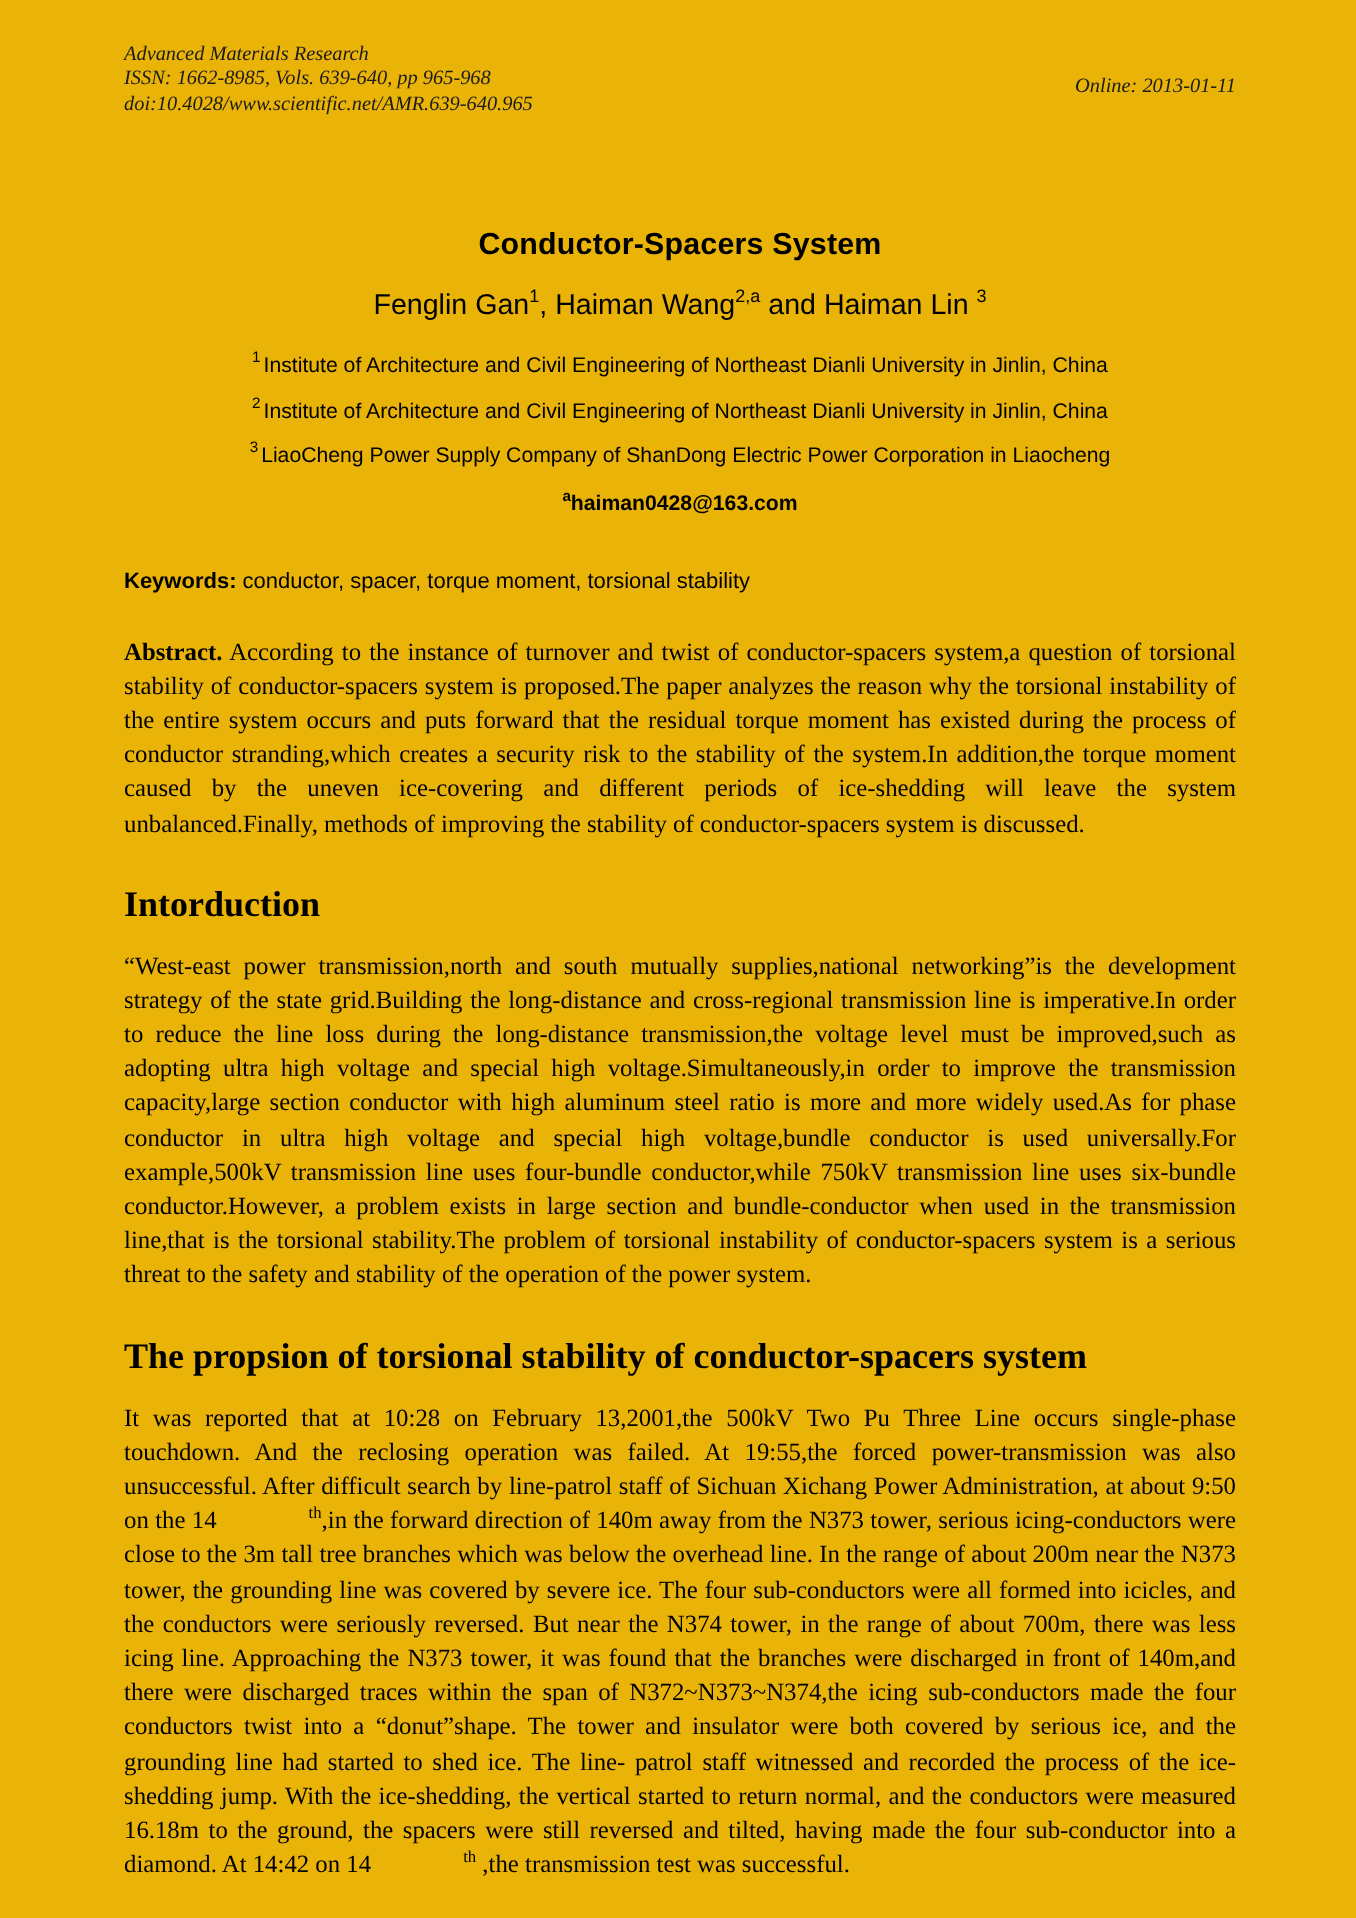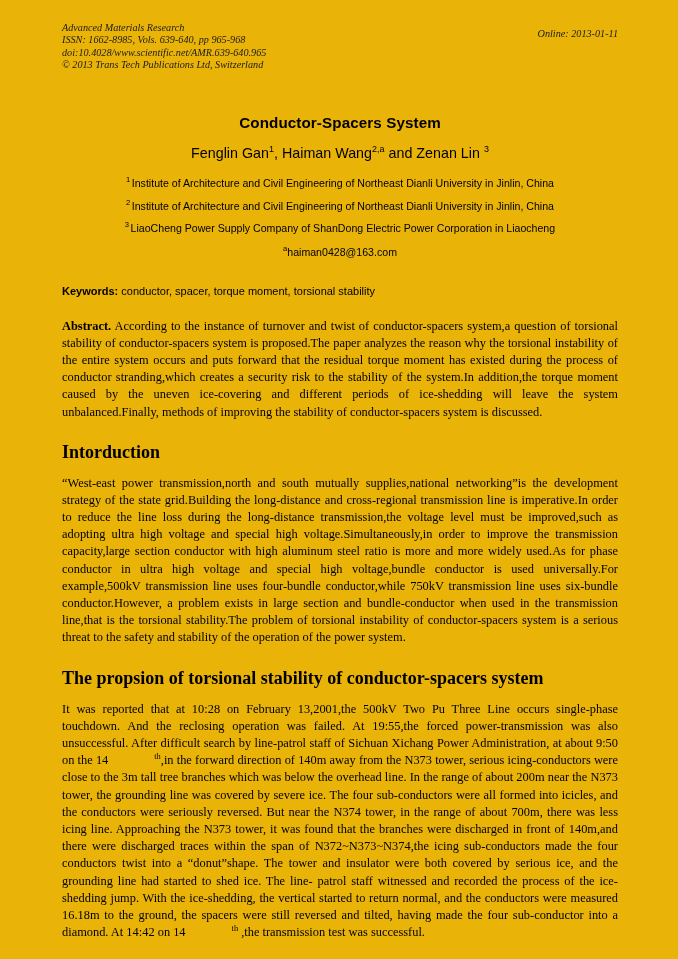--- a/index.html
+++ b/index.html
@@ -33,21 +33,21 @@
     line-height: 12.3px;
     color: #1b1b1b;
     height: 52px;
   }
   .journal-header .left-block {
     width: 420px;
   }
   .journal-header .online-date {
     position: absolute;
     right: 0;
-    top: 6px;
+    top: 16px;
     font-family: "Liberation Serif", "DejaVu Serif", serif;
     font-style: italic;
     font-size: 10.2px;
     white-space: nowrap;
   }
   .journal-header .hl { display: block; white-space: nowrap; }
 
   
   .paper-title {
     margin-top: 17px;
@@ -93,20 +93,21 @@
   .affil-contd {
     display: block;
     line-height: 22px;
   }
   .email {
     margin-top: 1px;
     font-family: "Liberation Sans", "DejaVu Sans", sans-serif;
     font-size: 10.6px;
     line-height: 22px;
     text-align: center;
+    font-weight: bold;
   }
   .email sup {
     font-size: 7.6px;
     vertical-align: super;
     line-height: 0;
   }
 
   
   .keywords {
     margin-top: 21px;
@@ -152,32 +153,31 @@
 <body>
 
 <div class="page">
   <div class="content">
 
     <div class="journal-header">
       <div class="left-block">
         <span class="hl">Advanced Materials Research</span>
         <span class="hl">ISSN: 1662-8985, Vols. 639-640, pp 965-968</span>
         <span class="hl">doi:10.4028/www.scientific.net/AMR.639-640.965</span>
-        <span class="hl">© 2013 Trans Tech Publications Ltd, Switzerland</span>
       </div>
       <div class="online-date">Online: 2013-01-11</div>
     </div>
 
     <h1 class="paper-title">
       <br>
       <span>Conductor-Spacers System</span>
     </h1>
 
     <div class="authors">
-      <span>Fenglin Gan</span><sup>1</sup><span>, </span><span>Haiman Wang</span><sup>2,a</sup><span> and </span><span>Zenan Lin </span><sup>3</sup>
+      <span>Fenglin Gan</span><sup>1</sup><span>, </span><span>Haiman Wang</span><sup>2,a</sup><span> and </span><span>Haiman Lin </span><sup>3</sup>
     </div>
 
     <div class="affiliations">
       <div class="affiliation">
         <sup>1</sup><span>Institute of Architecture and Civil Engineering of Northeast Dianli University in Jinlin, China</span>
       </div>
       <div class="affiliation">
         <sup>2</sup><span>Institute of Architecture and Civil Engineering of Northeast Dianli University in Jinlin, China</span>
       </div>
       <div class="affiliation">

